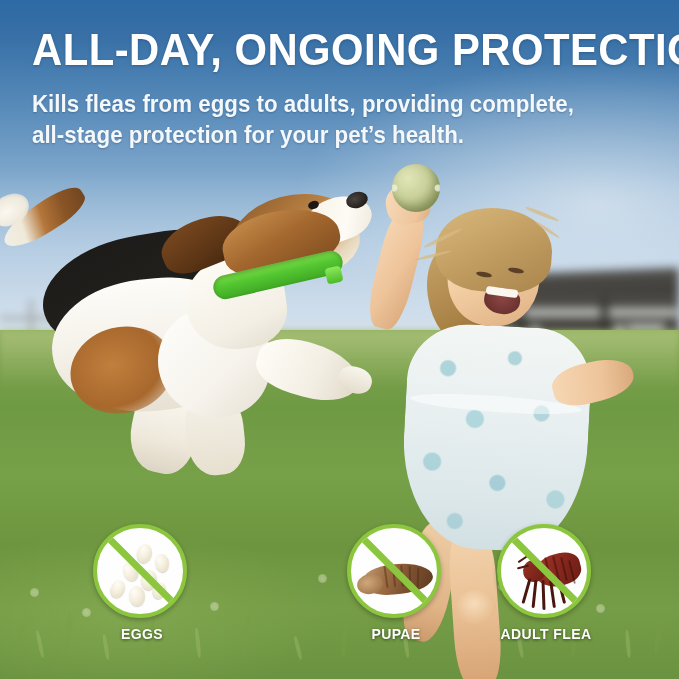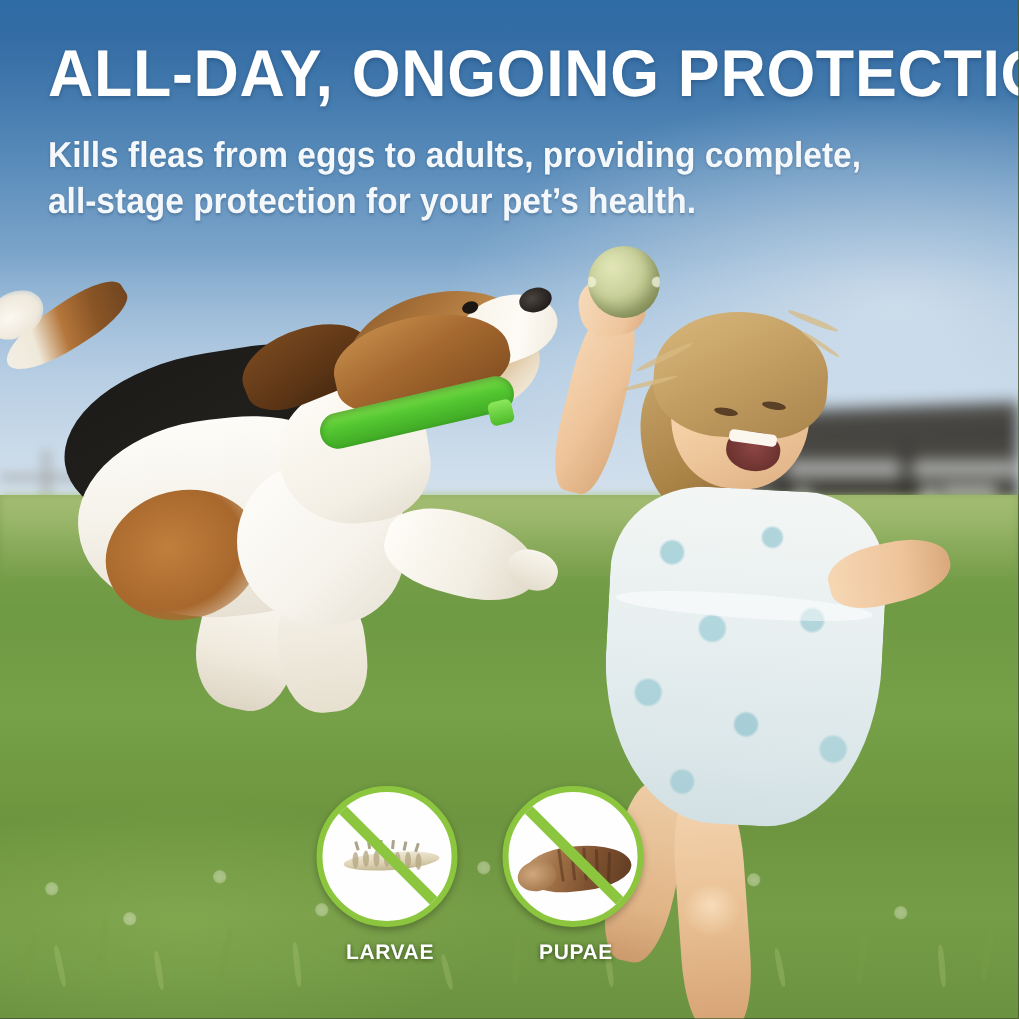--- a/index.html
+++ b/index.html
@@ -548,52 +548,64 @@
   <div class="headline">ALL-DAY, ONGOING PROTECTION</div>
 
   <div class="subhead">
     <div>Kills fleas from eggs to adults, providing complete,</div>
     <div>all-stage protection for your pet’s health.</div>
   </div>
 
 
   <div class="stages">
 
-
-    <div class="stage" style="left:211px;">
+    <div class="stage" style="left:93px;">
       <div class="circle">
-        <div class="larva"></div>
-        <div class="larva-seg" style="left:20px; top:40px;"></div>
-        <div class="larva-seg" style="left:27px; top:39px;"></div>
-        <div class="larva-seg" style="left:34px; top:39px;"></div>
-        <div class="larva-seg" style="left:41px; top:39px;"></div>
-        <div class="larva-seg" style="left:48px; top:40px;"></div>
-        <div class="larva-seg" style="left:55px; top:40px;"></div>
-        <div class="larva-seg" style="left:62px; top:41px;"></div>
-        <div class="larva-hair" style="left:22px; top:33px; transform:rotate(-16deg);"></div>
-        <div class="larva-hair" style="left:30px; top:32px; transform:rotate(-8deg);"></div>
-        <div class="larva-hair" style="left:38px; top:32px;"></div>
-        <div class="larva-hair" style="left:46px; top:32px; transform:rotate(6deg);"></div>
-        <div class="larva-hair" style="left:54px; top:33px; transform:rotate(12deg);"></div>
-        <div class="larva-hair" style="left:62px; top:34px; transform:rotate(18deg);"></div>
+        <div class="egg" style="left:40px; top:16px; width:15px; height:19px; transform:rotate(14deg);"></div>
+        <div class="egg" style="left:58px; top:26px; width:14px; height:18px; transform:rotate(-8deg);"></div>
+        <div class="egg" style="left:26px; top:34px; width:15px; height:19px; transform:rotate(-18deg);"></div>
+        <div class="egg" style="left:44px; top:42px; width:16px; height:20px; transform:rotate(6deg);"></div>
+        <div class="egg" style="left:14px; top:52px; width:14px; height:18px; transform:rotate(22deg);"></div>
+        <div class="egg" style="left:32px; top:58px; width:16px; height:20px; transform:rotate(-4deg);"></div>
+        <div class="egg" style="left:56px; top:54px; width:13px; height:17px; transform:rotate(18deg);"></div>
         <div class="slash"></div>
       </div>
-      <div class="stage-label">LARVAE</div>
+      <div class="stage-label">EGGS</div>
     </div>
 
-    <div class="stage" style="left:335px;">
+
+    <div class="stage" style="left:347px;">
       <div class="circle">
         <div class="pupa"></div>
         <div class="pupa-rib" style="left:34px; top:38px; transform:rotate(-8deg);"></div>
         <div class="pupa-rib" style="left:42px; top:37px; transform:rotate(-6deg);"></div>
         <div class="pupa-rib" style="left:50px; top:37px; transform:rotate(-4deg);"></div>
         <div class="pupa-rib" style="left:58px; top:38px; transform:rotate(-2deg);"></div>
         <div class="pupa-rib" style="left:66px; top:40px; transform:rotate(2deg);"></div>
         <div class="pupa-head"></div>
         <div class="slash"></div>
       </div>
       <div class="stage-label">PUPAE</div>
     </div>
 
+    <div class="stage" style="left:497px;">
+      <div class="circle">
+        <div class="flea-body"></div>
+        <div class="flea-rib" style="left:46px; top:29px; transform:rotate(-14deg);"></div>
+        <div class="flea-rib" style="left:54px; top:28px; transform:rotate(-14deg);"></div>
+        <div class="flea-rib" style="left:62px; top:29px; transform:rotate(-14deg);"></div>
+        <div class="flea-rib" style="left:70px; top:32px; transform:rotate(-14deg);"></div>
+        <div class="flea-head"></div>
+        <div class="flea-ant" style="left:16px; top:30px; width:12px; height:2px; transform:rotate(-34deg);"></div>
+        <div class="flea-ant" style="left:16px; top:38px; width:12px; height:2px; transform:rotate(-14deg);"></div>
+        <div class="flea-leg" style="left:24px; top:50px; width:3px; height:26px; transform:rotate(16deg);"></div>
+        <div class="flea-leg" style="left:32px; top:52px; width:3px; height:28px; transform:rotate(6deg);"></div>
+        <div class="flea-leg" style="left:41px; top:52px; width:3px; height:30px; transform:rotate(-2deg);"></div>
+        <div class="flea-leg" style="left:50px; top:52px; width:3px; height:28px; transform:rotate(-8deg);"></div>
+        <div class="flea-leg" style="left:59px; top:50px; width:3px; height:26px; transform:rotate(-14deg);"></div>
+        <div class="slash"></div>
+      </div>
+      <div class="stage-label">ADULT FLEA</div>
+    </div>
 
   </div>
 
 </div>
 
 </body></html>

